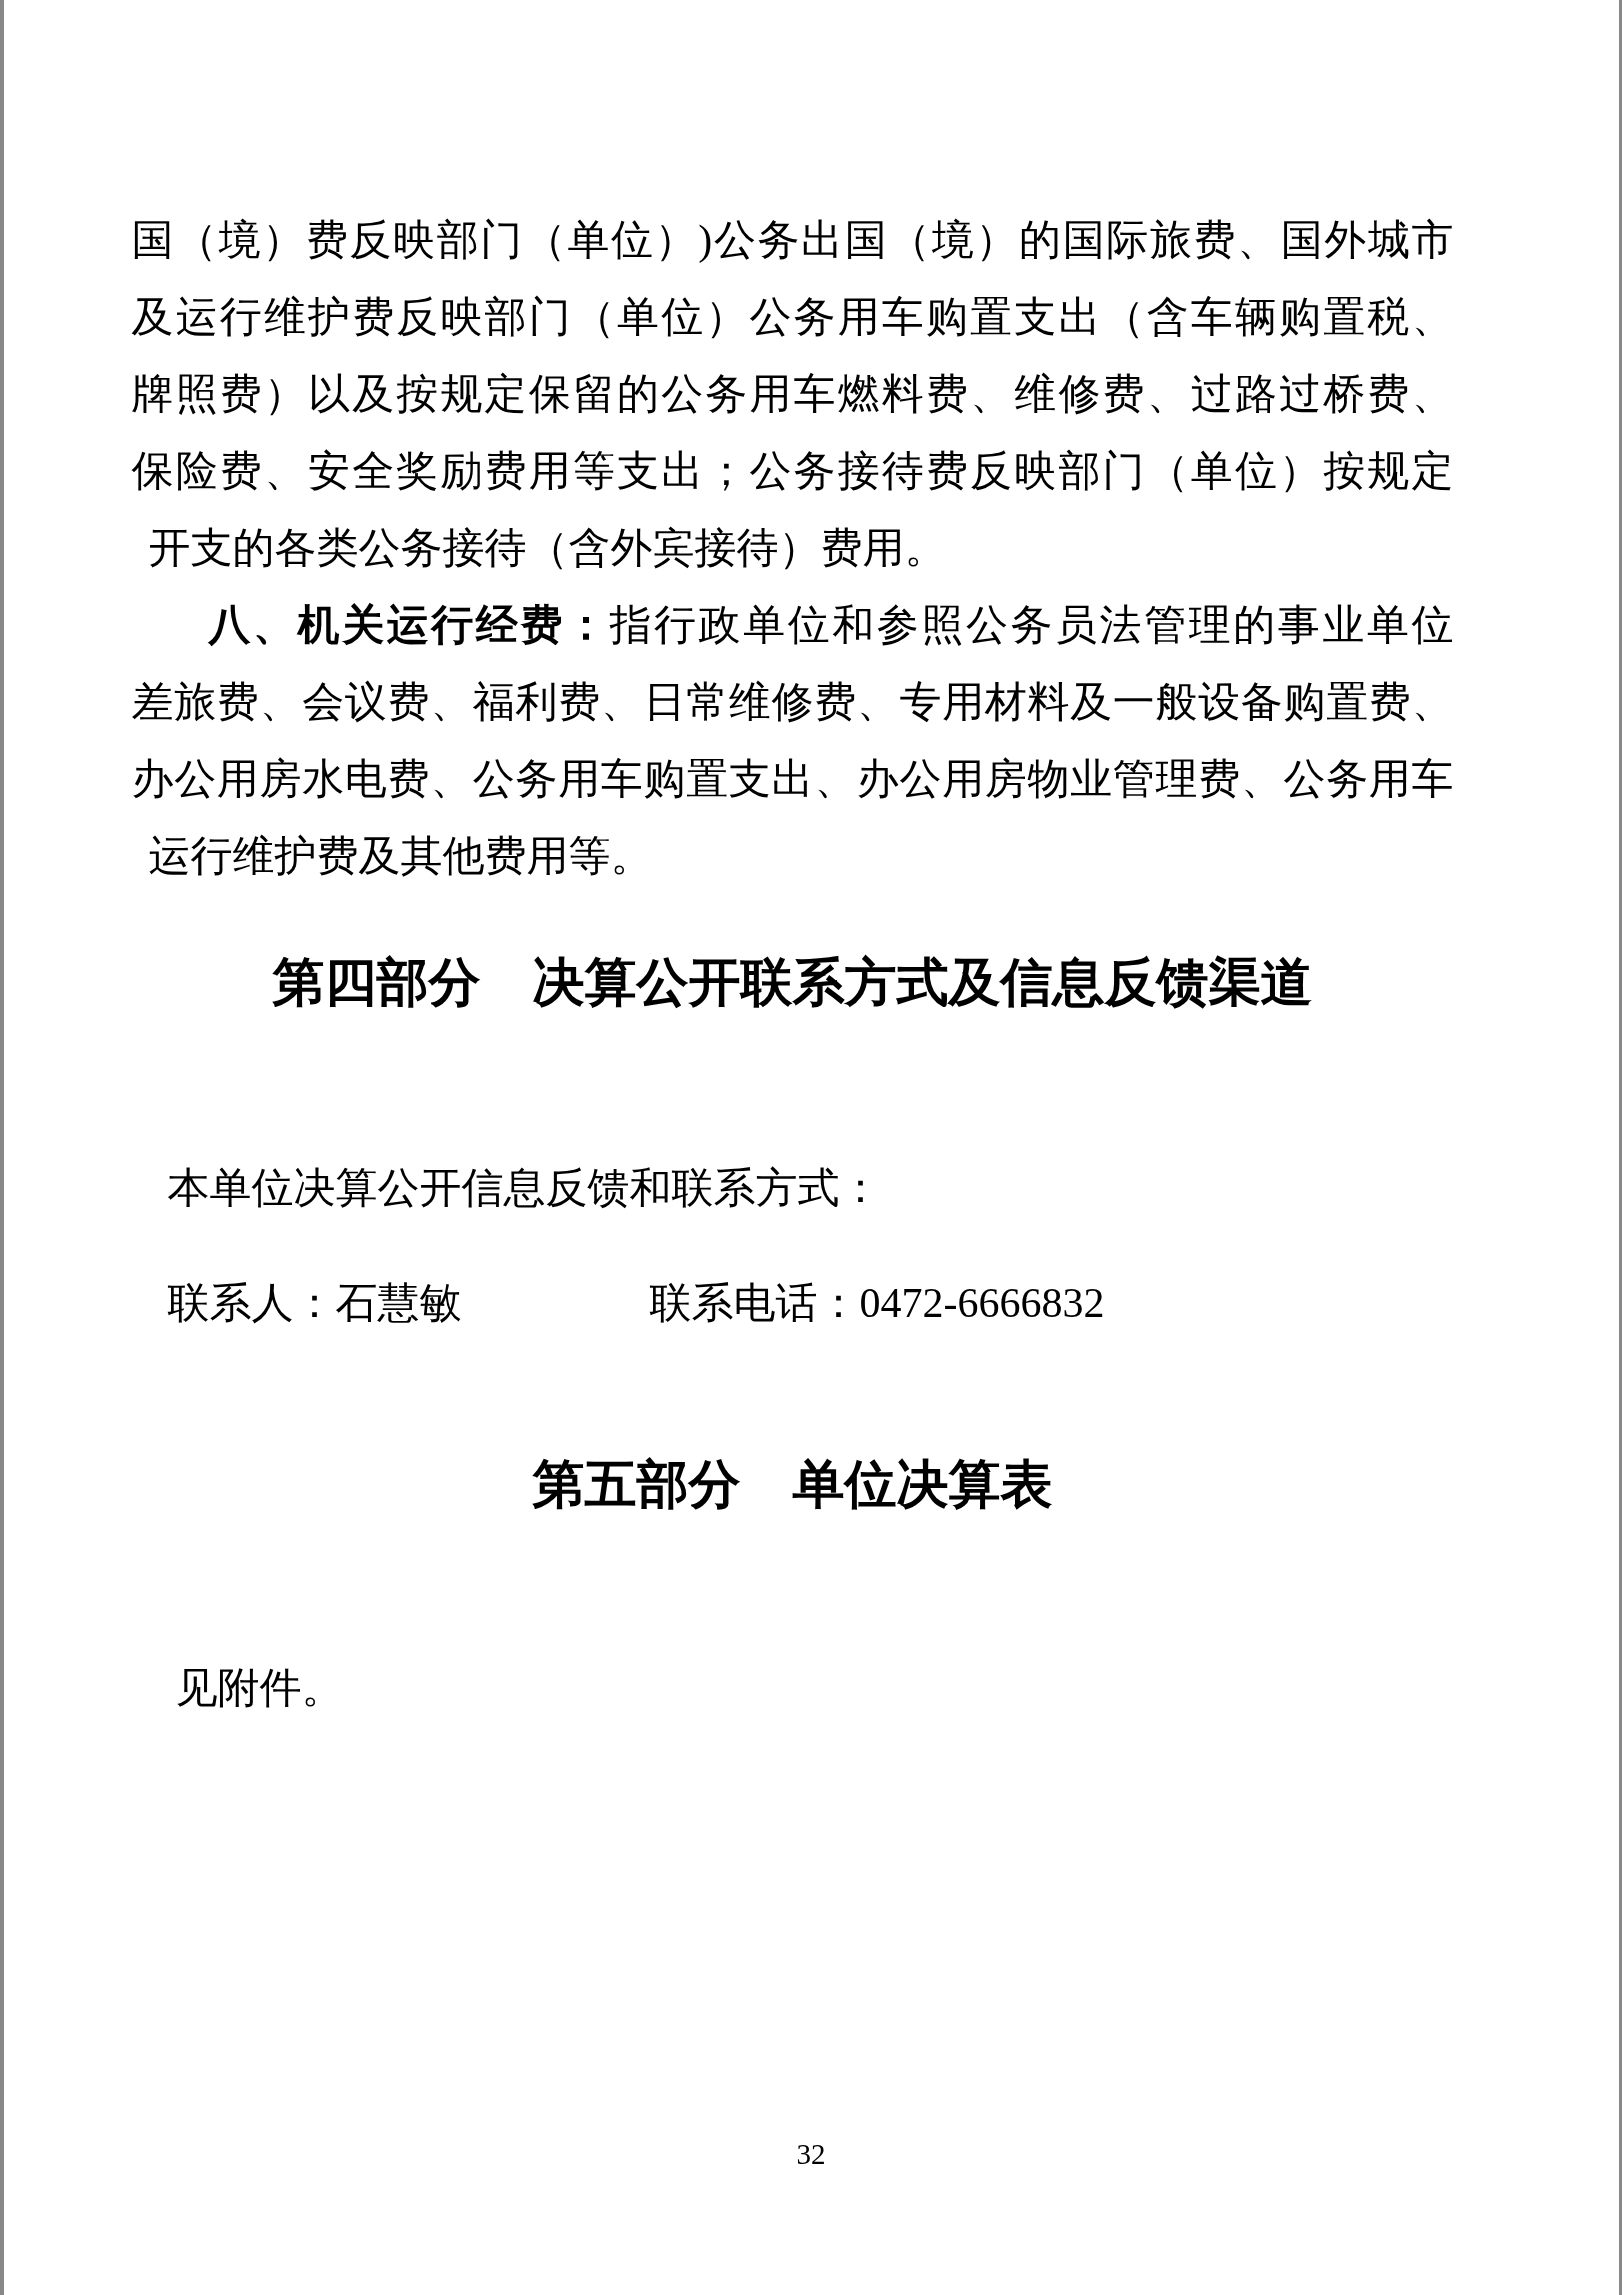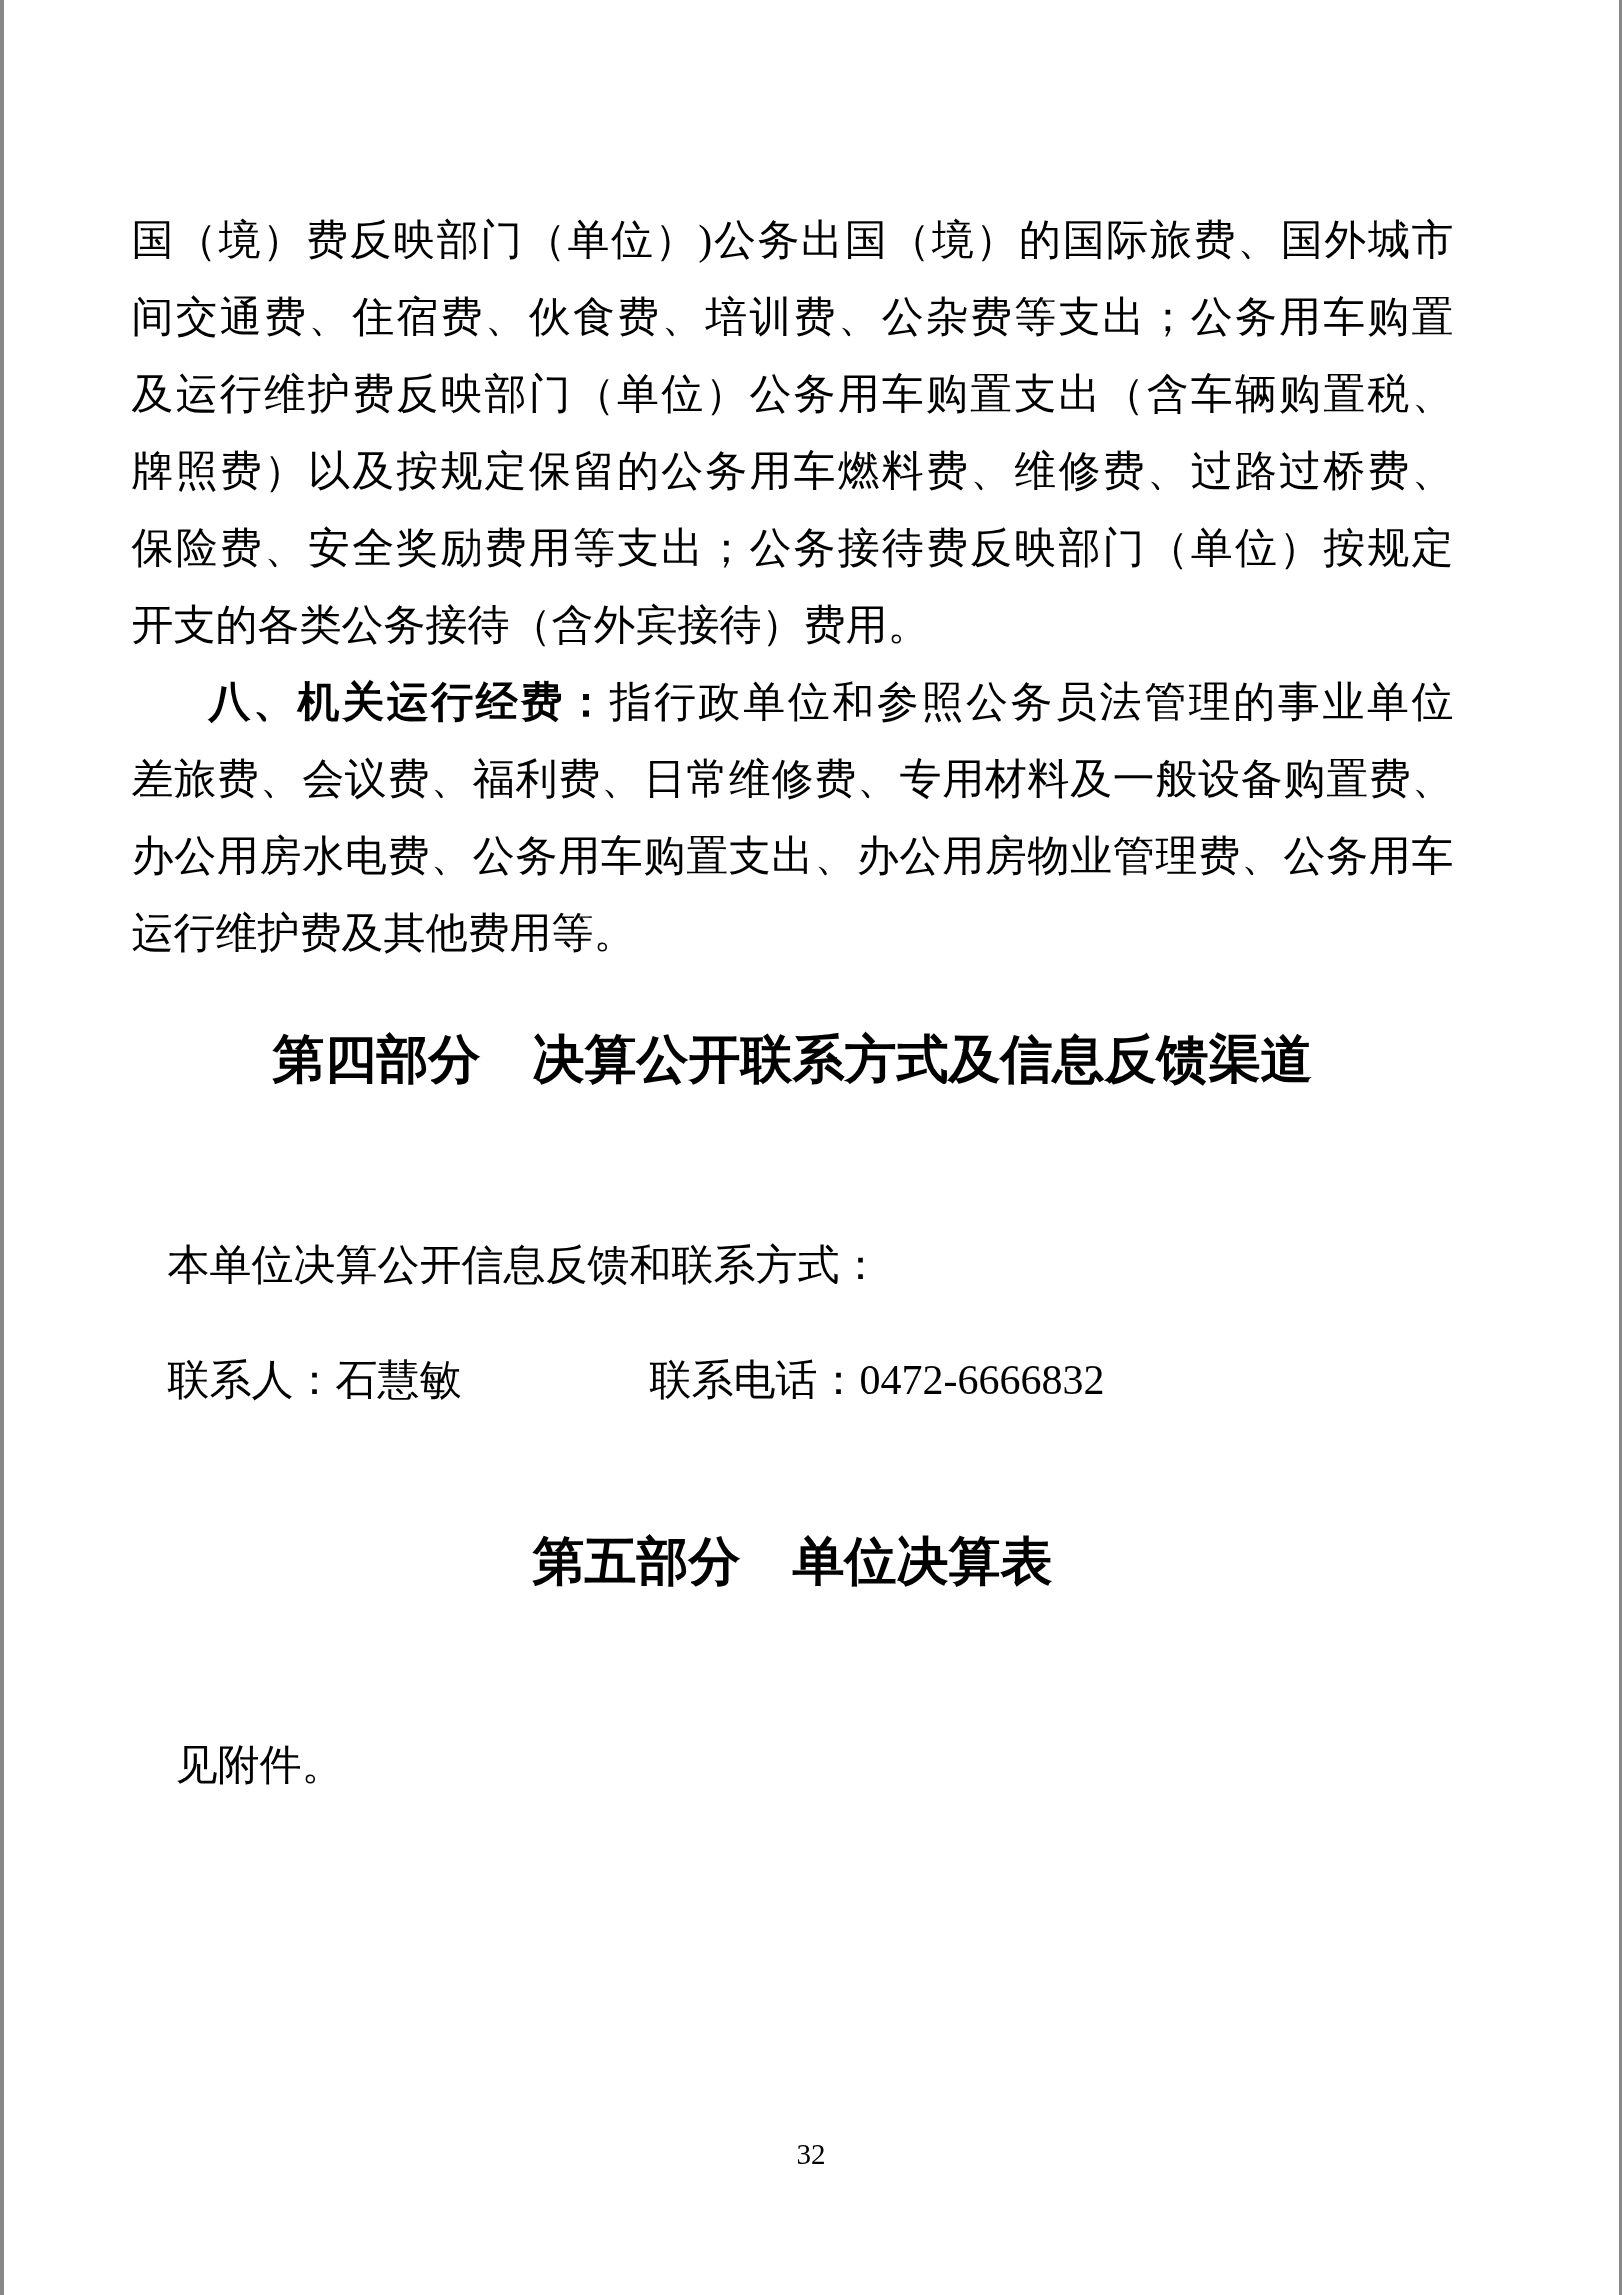--- a/index.html
+++ b/index.html
@@ -27,20 +27,21 @@
   .para1 { margin-top: 202px; }
   .para2 { margin-top: 0; }
   .line {
     text-align: justify;
     text-align-last: justify;
     white-space: nowrap;
   }
   .line.last-line {
     text-align-last: left;
     white-space: normal;
+    margin-left: 17px;
   }
   .lead-indent { text-indent: 77px; }
   .bold-run { font-weight: bold; }
   .section-heading {
     margin-top: 52px;
     font-size: 52px;
     line-height: 72px;
     font-weight: bold;
     text-align: center;
     text-align-last: center;
@@ -76,21 +77,20 @@
   }
 </style>
 </head>
 <body>
 
 <div class="page">
   <div class="content">
 
     <div class="body-text para1">
       <div class="line">国（境）费反映部门（单位）)公务出国（境）的国际旅费、国外城市</div>
-      <div class="line">间交通费、住宿费、伙食费、培训费、公杂费等支出；公务用车购置</div>
       <div class="line">及运行维护费反映部门（单位）公务用车购置支出（含车辆购置税、</div>
       <div class="line">牌照费）以及按规定保留的公务用车燃料费、维修费、过路过桥费、</div>
       <div class="line">保险费、安全奖励费用等支出；公务接待费反映部门（单位）按规定</div>
       <div class="line last-line">开支的各类公务接待（含外宾接待）费用。</div>
     </div>
 
     <div class="body-text para2">
       <div class="line lead-indent"><span class="bold-run">八、机关运行经费：</span><span>指行政单位和参照公务员法管理的事业单位</span></div>
       <div class="line">差旅费、会议费、福利费、日常维修费、专用材料及一般设备购置费、</div>
       <div class="line">办公用房水电费、公务用车购置支出、办公用房物业管理费、公务用车</div>

